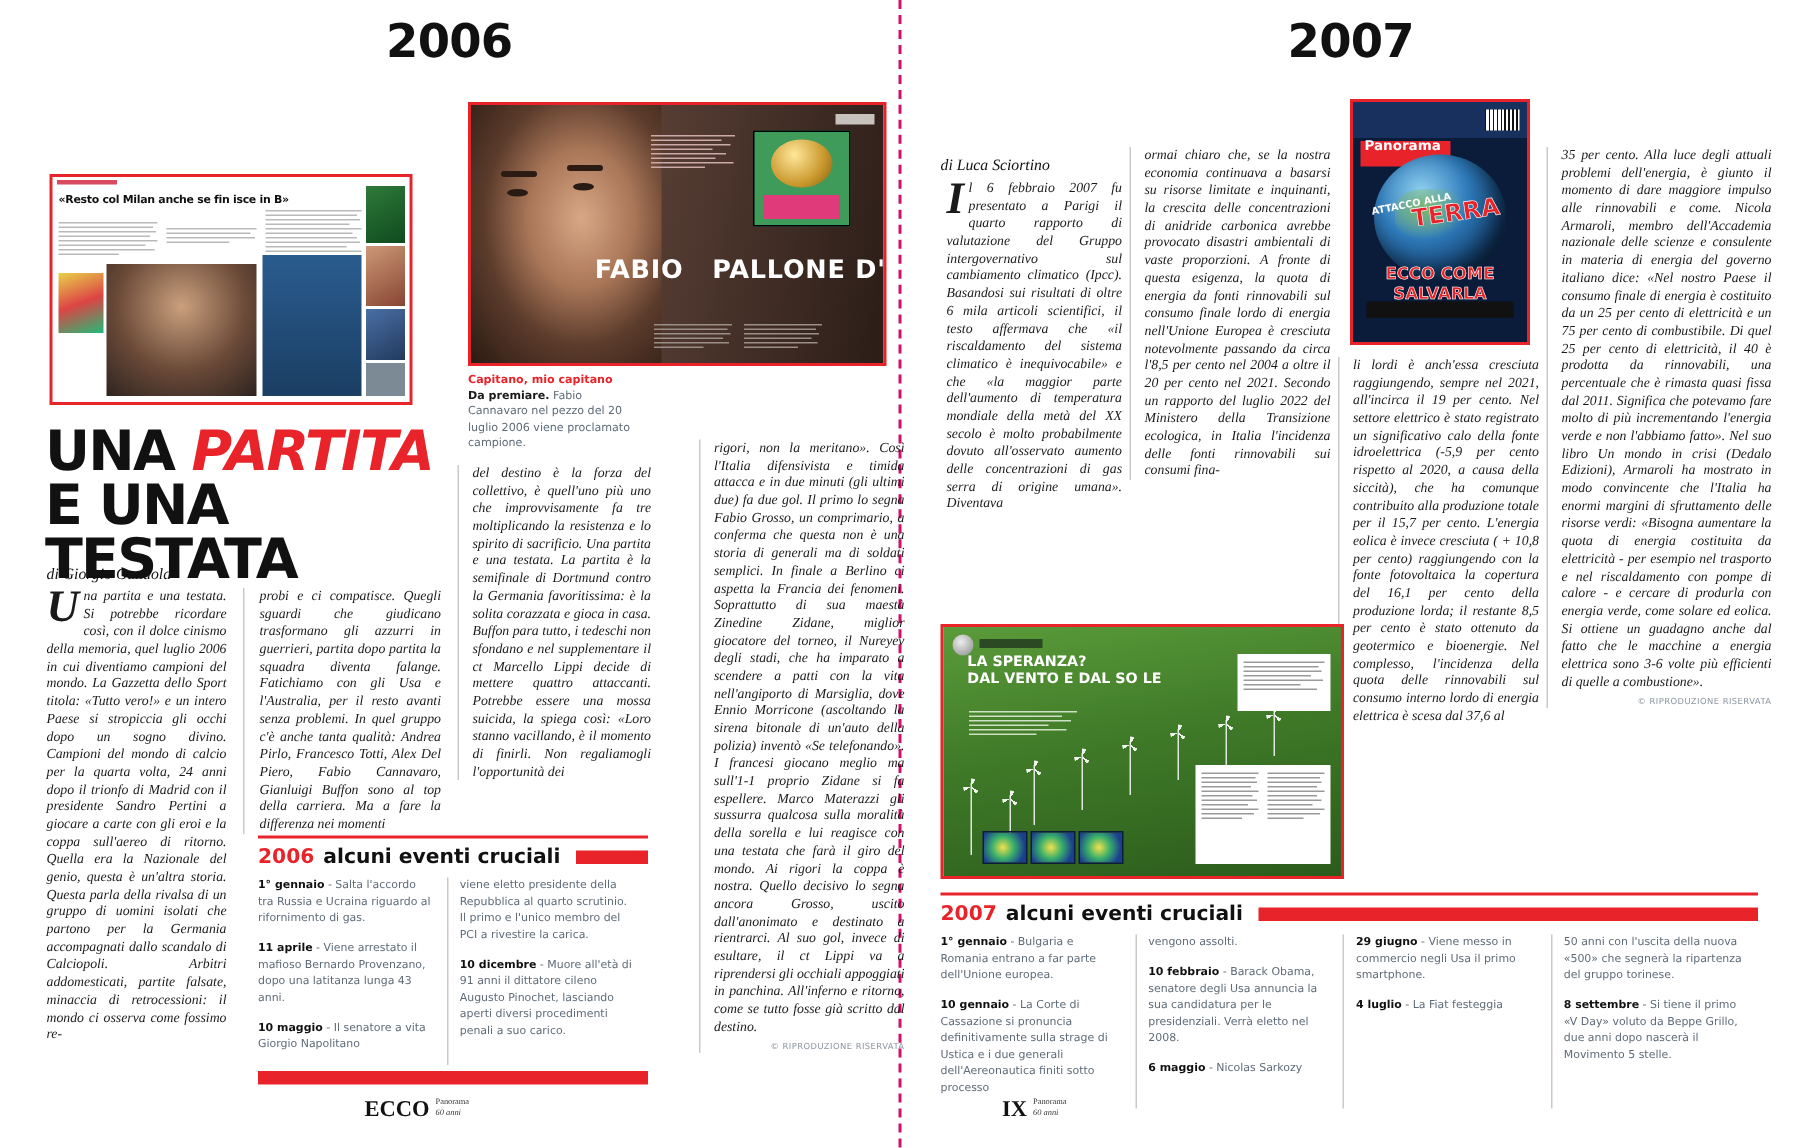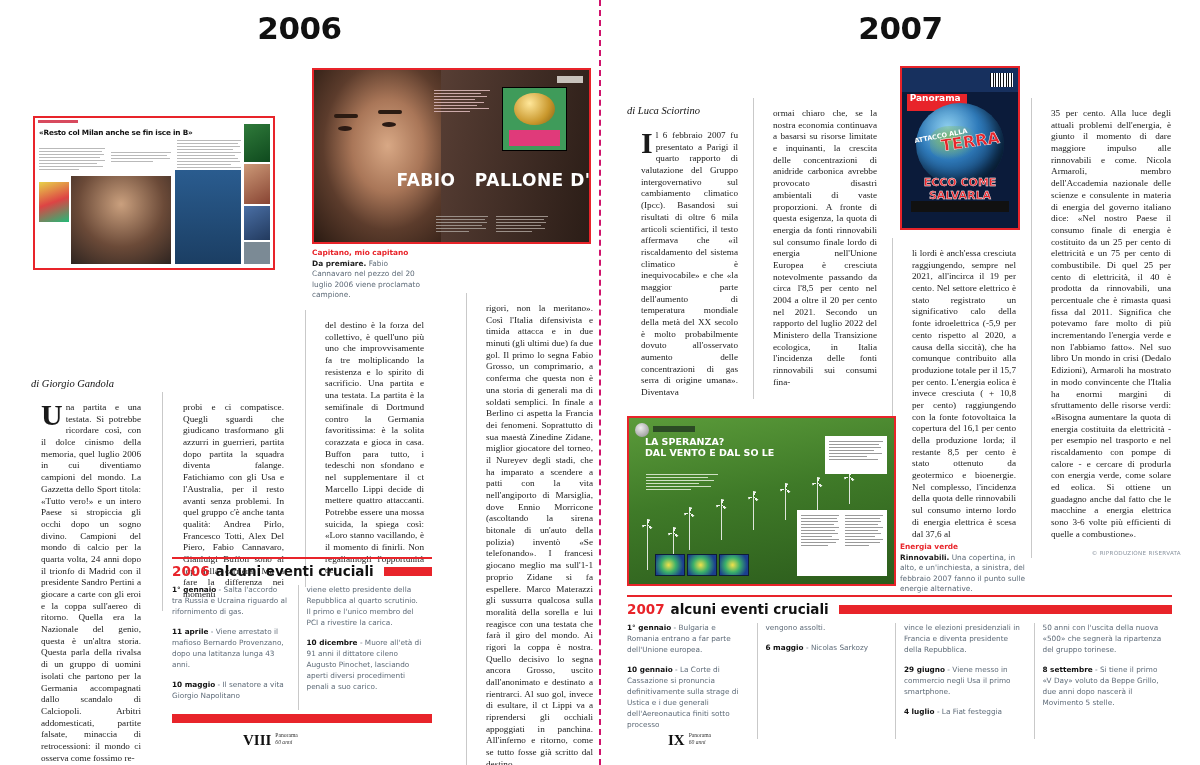--- a/index.html
+++ b/index.html
@@ -53,21 +53,21 @@
 
   .byline{font-style:italic;font-size:10.5px;margin:7px 0 5px;}
 
   
   .col{
     position:absolute;
     font-family:"Liberation Serif",serif;
     font-size:9.2px;line-height:1.27;text-align:justify;
     -webkit-hyphens:auto;hyphens:auto;color:#1a1a1a;
   }
-  .col p{margin:10px;text-indent:0;}
+  .col p{margin:0;text-indent:0;font-style:italic;}
   .dropcap::first-letter{
     float:left;font-size:30px;line-height:0.82;font-weight:bold;
     padding:1px 3px 0 0;font-family:"Liberation Serif",serif;
   }
   .rule-l{border-left:1px solid #c9c9c9;}
   .repro{
     font-family:"DejaVu Sans","Liberation Sans",sans-serif;
     font-size:5.6px;color:#8b95a0;letter-spacing:.3px;text-align:right;margin-top:5px;
   }
 
@@ -283,20 +283,24 @@
           <i style="width:70%;background:#9a8f88"></i>
       </div>
       <div class="photo" style="right:6px;top:6px;width:26px;height:7px;background:#c8c2bc;"></div>
     </div>
 
     <div class="caption" style="position:absolute;left:312px;top:248px;width:118px;">
       <span class="red">Capitano, mio capitano</span><br>
       <span class="bk">Da premiare.</span><span> Fabio Cannavaro nel pezzo del 20 luglio 2006 viene proclamato campione.</span>
     </div>
 
+    <div class="headline" style="position:absolute;left:30px;top:283px;width:270px;">
+      <span>UNA </span><span class="em">PARTITA</span><br>
+      <span>E UNA TESTATA</span>
+    </div>
 
     <div class="byline" style="position:absolute;left:31px;top:371px;">di Giorgio Gandola</div>
 
     <div class="col" style="left:31px;top:392px;width:120px;">
       <p class="dropcap">Una partita e una testata. Si potrebbe ricordare così, con il dolce cinismo della memoria, quel luglio 2006 in cui diventiamo campioni del mondo. La Gazzetta dello Sport titola: «Tutto vero!» e un intero Paese si stropiccia gli occhi dopo un sogno divino. Campioni del mondo di calcio per la quarta volta, 24 anni dopo il trionfo di Madrid con il presidente Sandro Pertini a giocare a carte con gli eroi e la coppa sull'aereo di ritorno. Quella era la Nazionale del genio, questa è un'altra storia. Questa parla della rivalsa di un gruppo di uomini isolati che partono per la Germania accompagnati dallo scandalo di Calciopoli. Arbitri addomesticati, partite falsate, minaccia di retrocessioni: il mondo ci osserva come fossimo re-</p>
     </div>
     <div class="col rule-l" style="left:162px;top:392px;width:121px;padding-left:10px;">
       <p>probi e ci compatisce. Quegli sguardi che giudicano trasformano gli azzurri in guerrieri, partita dopo partita la squadra diventa falange. Fatichiamo con gli Usa e l'Australia, per il resto avanti senza problemi. In quel gruppo c'è anche tanta qualità: Andrea Pirlo, Francesco Totti, Alex Del Piero, Fabio Cannavaro, Gianluigi Buffon sono al top della carriera. Ma a fare la differenza nei momenti</p>
     </div>
     <div class="col rule-l" style="left:305px;top:310px;width:119px;padding-left:9px;">
@@ -331,21 +335,21 @@
           </div>
           <div class="ev">
             <b>10 dicembre</b><span> - Muore all'età di 91 anni il dittatore cileno Augusto Pinochet, lasciando aperti diversi procedimenti penali a suo carico.</span>
           </div>
         </div>
       </div>
       <div class="footbar"></div>
     </div>
 
     <div class="folio" style="left:243px;">
-      <span class="num">VIII</span>
+      <span class="num">ECCO</span>
       <span class="mag">
         <span>Panorama</span>
         <i>60 anni</i>
       </span>
     </div>
   </div>
 
   <div class="page page-right">
 
     <div class="year">2007</div>
@@ -442,24 +446,20 @@
             <i style="width:64%"></i>
         </div>
       </div>
       <div class="maps" style="left:26px;bottom:8px;">
         <div></div>
         <div></div>
         <div></div>
       </div>
     </div>
 
-    <div class="caption" style="position:absolute;left:299px;top:542px;width:130px;">
-      <span class="red">Energia verde</span><br>
-      <span class="bk">Rinnovabili.</span><span> Una copertina, in alto, e un'inchiesta, a sinistra, del febbraio 2007 fanno il punto sulle energie alternative.</span>
-    </div>
 
     <div class="events" style="left:26px;top:595px;width:545px;">
       <div class="hdr">
         <span class="yr">2007</span>
         <span>alcuni eventi cruciali</span>
         <span class="bar"></span>
       </div>
       <div class="grid">
         <div class="ecol">
           <div class="ev">
@@ -467,27 +467,27 @@
           </div>
           <div class="ev">
             <b>10 gennaio</b><span> - La Corte di Cassazione si pronuncia definitivamente sulla strage di Ustica e i due generali dell'Aereonautica finiti sotto processo</span>
           </div>
         </div>
         <div class="ecol">
           <div class="ev">
             <span>vengono assolti.</span>
           </div>
           <div class="ev">
+            <b>10 febbraio</b><span> - Barack Obama, senatore degli Usa annuncia la sua candidatura per le presidenziali. Verrà eletto nel 2008.</span>
+          </div>
+          <div class="ev">
             <b>6 maggio</b><span> - Nicolas Sarkozy</span>
           </div>
         </div>
         <div class="ecol">
-          <div class="ev">
-            <span>vince le elezioni presidenziali in Francia e diventa presidente della Repubblica.</span>
-          </div>
           <div class="ev">
             <b>29 giugno</b><span> - Viene messo in commercio negli Usa il primo smartphone.</span>
           </div>
           <div class="ev">
             <b>4 luglio</b><span> - La Fiat festeggia</span>
           </div>
         </div>
         <div class="ecol">
           <div class="ev">
             <span>50 anni con l'uscita della nuova «500» che segnerà la ripartenza del gruppo torinese.</span>

